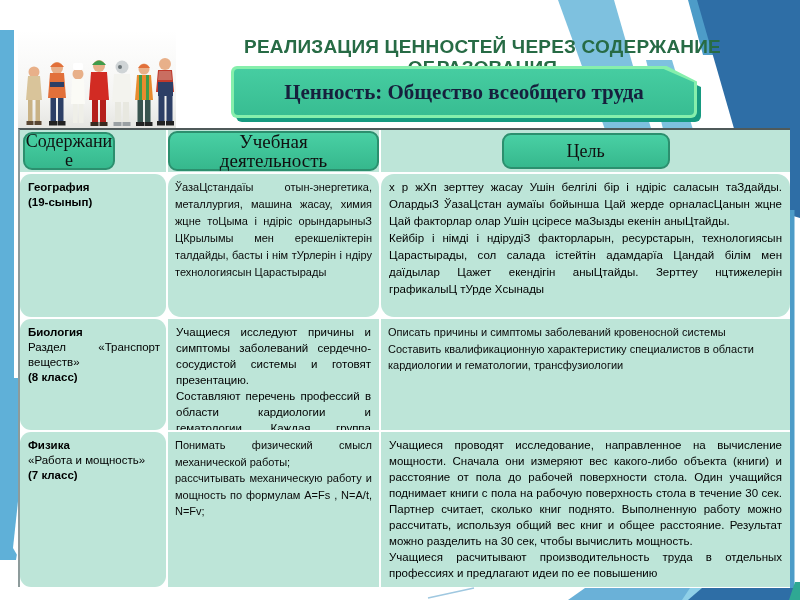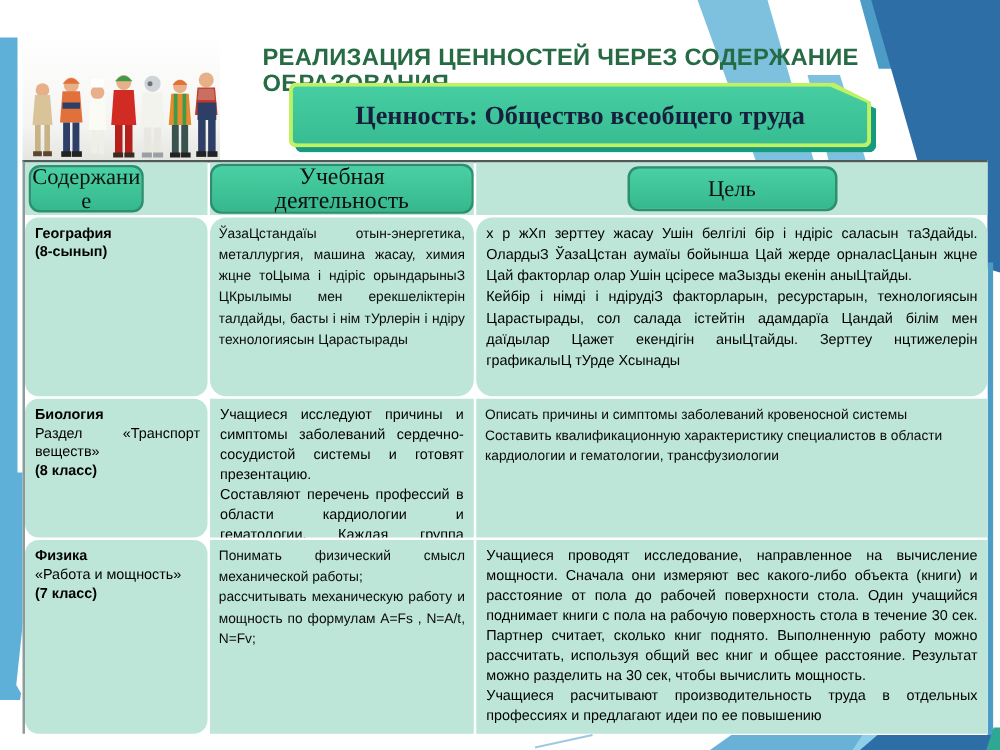--- a/index.html
+++ b/index.html
@@ -9,31 +9,31 @@
   }
   .deco-svg{position:absolute;left:0;top:0;z-index:0;}
   
   .workers{
     position:absolute;left:18px;top:30px;width:158px;height:100px;z-index:1;
     background:linear-gradient(180deg,#ffffff 0%,#f4f4f2 70%,#e4e4e0 100%);
   }
   
   .title{
     position:absolute;left:210px;top:36px;width:545px;z-index:1;
-    font-weight:bold;font-size:19px;line-height:21px;
+    text-align:center;font-weight:bold;font-size:19px;line-height:21px;
     color:#276b45;letter-spacing:.2px;
   }
   
   .banner-wrap{position:absolute;left:231px;top:66px;width:470px;height:54px;z-index:3;}
   .banner-shadow{
     position:absolute;left:5px;top:6px;width:465px;height:50px;background:#169a80;
     clip-path:polygon(0 0,93% 0,100% 30%,100% 100%,0 100%);border-radius:6px;
   }
   .banner-body{
-    position:absolute;left:0;top:0;width:466px;height:52px;background:#bef264;
+    position:absolute;left:0;top:0;width:466px;height:52px;background:#86efac;
     clip-path:polygon(0 0,93.5% 0,100% 30%,100% 100%,0 100%);border-radius:6px;
   }
   .banner-inner{
     position:absolute;left:3px;top:3px;right:3px;bottom:3px;
     background:linear-gradient(180deg,#46cda1 0%,#38bd92 100%);
     clip-path:polygon(0 0,93.4% 0,100% 29%,100% 100%,0 100%);border-radius:4px;
     display:flex;align-items:center;justify-content:center;
   }
   .banner-text{
     font-family:"Liberation Serif",serif;font-weight:bold;font-size:21px;color:#16203d;
@@ -179,21 +179,21 @@
       <div class="hbtn hbtn3">
         <span>Учебная деятельность</span>
       </div>
     </div>
     <div class="cell hcell">
       <div class="hbtn hbtn2">Цель</div>
     </div>
 
     <div class="cell subj-cell left">
       <span class="b blk">География</span>
-      <span class="b blk">(8-сынып)</span>
+      <span class="b blk">(19-сынып)</span>
     </div>
     <div class="cell body-cell goal-cell just preline r1">ЎазаЦстандаїы отын-энергетика, металлургия, машина жасау, химия жцне тоЦыма і ндіріс орындарыныЗ ЦКрылымы мен ерекшеліктерін талдайды, басты і нім тУрлерін і ндіру технологиясын Царастырады</div>
     <div class="cell act-cell just preline r1">х р жХп зерттеу жасау Ушін белгілі бір і ндіріс саласын таЗдайды. ОлардыЗ ЎазаЦстан аумаїы бойынша Цай жерде орналасЦанын жцне Цай факторлар олар Ушін цсіресе маЗызды екенін аныЦтайды.
 Кейбір і німді і ндірудіЗ факторларын, ресурстарын, технологиясын Царастырады, сол салада істейтін адамдарїа Цандай білім мен даїдылар Цажет екендігін аныЦтайды. Зерттеу нцтижелерін графикалыЦ тУрде Хсынады</div>
 
     <div class="cell subj-cell just">
       <span class="b blk">Биология</span>
       <span class="blk">Раздел «Транспорт веществ»</span>
       <span class="b blk">(8 класс)</span>
     </div>

